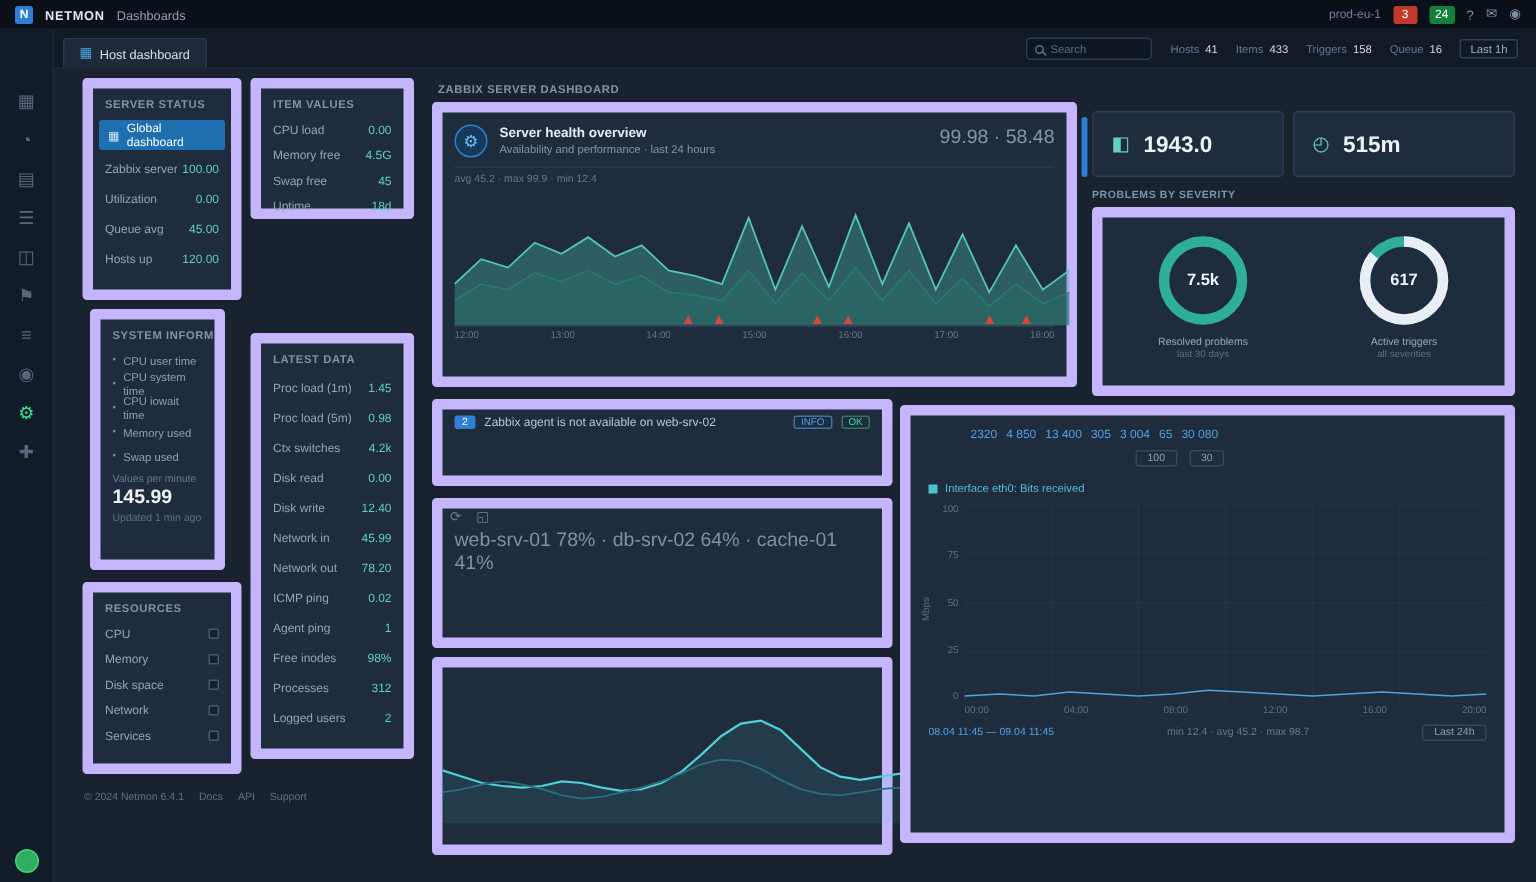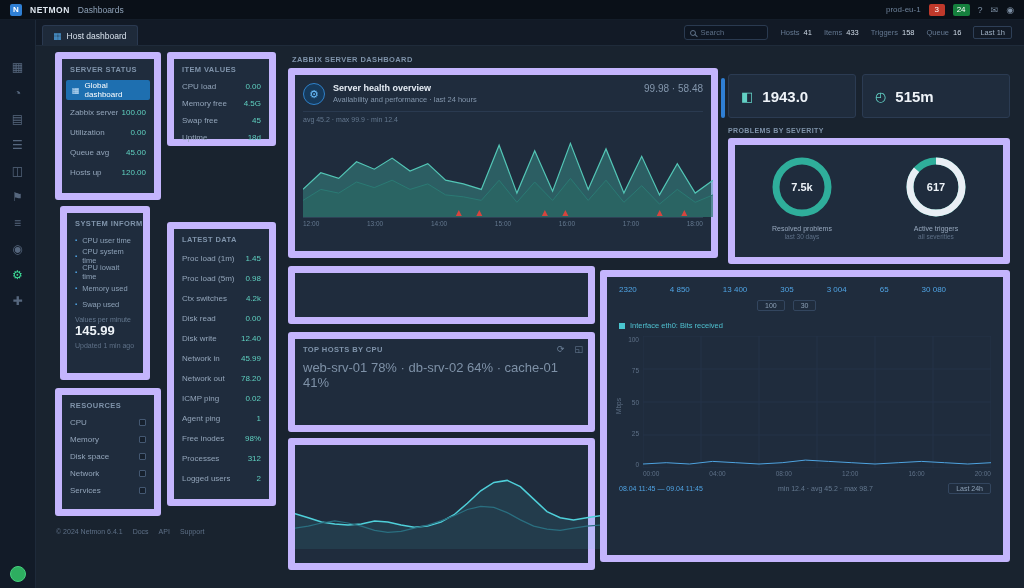--- a/index.html
+++ b/index.html
@@ -87,21 +87,21 @@
   .r17 { height:17px; }
   
   #center-heading { position:absolute; left:292px; top:55px; font-size:7.5px; font-weight:bold;
     letter-spacing:.4px; color:#7f93aa; }
   #cc1 { left:288px; top:68px; width:430px; height:190px; padding:8px; }
   .hc-head { display:flex; align-items:flex-start; gap:8px; }
   .hc-icon { width:22px; height:22px; border-radius:50%; background:#163a5c; border:1px solid #2f81c9;
     color:#6cc0ff; display:flex; align-items:center; justify-content:center; font-size:11px; }
   .hc-title { font-size:9px; font-weight:bold; color:#e6edf5; }
   .hc-sub { font-size:7.5px; color:#8396ac; margin-top:2px; }
-  .hc-right { margin-left:auto; font-size:10px; color:#8396ac; }
+  .hc-right { margin-left:auto; font-size:13px; color:#8396ac; }
   .hc-meta { font-size:7px; color:#64788f; margin:6px 0 2px; border-top:1px solid #2a3a50; padding-top:4px; }
   .xlabels { display:flex; justify-content:space-between; font-size:6.5px; color:#64788f; margin-top:2px; }
   .chart-frame { border-bottom:1px solid #2e4156; }
   #accent { position:absolute; left:721px; top:78px; width:4px; height:40px; background:#2f7fd4; border-radius:2px; }
   #cc2 { left:288px; top:266px; width:307px; height:58px; }
   .prob-row { display:flex; align-items:center; gap:6px; padding:4px 8px; font-size:8px; }
   .chip-count { background:#2f7fd4; color:#fff; border-radius:2px; font-size:7px; padding:1px 5px; cursor:pointer; }
   .prob-text { color:#b9c6d6; white-space:nowrap; overflow:hidden; flex:1; }
   .chip-outline { border:1px solid #3d74a8; color:#4fa3e3; border-radius:2px; font-size:6.5px; padding:0 4px; cursor:pointer; }
   .chip-ok { color:#3ddc97; border-color:#2c7a57; }
@@ -125,21 +125,21 @@
     letter-spacing:.4px; color:#7f93aa; text-transform:uppercase; }
   #donuts { left:728px; top:138px; width:282px; height:126px; display:flex; }
   .donut-box { flex:1; display:flex; flex-direction:column; align-items:center; padding-top:10px; }
   .donut-wrap { position:relative; width:64px; height:64px; }
   .donut-center { position:absolute; inset:0; display:flex; align-items:center; justify-content:center;
     font-size:11px; font-weight:bold; color:#eef3f8; }
   .donut-lbl { margin-top:6px; font-size:7px; color:#97a8bd; }
   .donut-sub { font-size:6.5px; color:#5e7087; margin-top:1px; }
   
   #bigpanel { left:600px; top:270px; width:410px; height:292px; }
-  .bstats { display:flex; gap:33px; padding:8px 12px 4px; font-size:8px; color:#4fa3e3; }
+  .bstats { display:flex; gap:6px; padding:8px 12px 4px; font-size:8px; color:#4fa3e3;margin-left:28px; }
   .bstats span { cursor:pointer; white-space:nowrap; }
   .bchips { display:flex; gap:8px; padding:2px 12px 6px 150px; }
   .bchip { border:1px solid #33465f; color:#8ca0b6; border-radius:2px; font-size:7px; padding:1px 7px; cursor:pointer; }
   .blegend { display:flex; align-items:center; gap:5px; padding:4px 12px 2px; font-size:7.5px; color:#4fc0cf; }
   .lg-sq { width:6px; height:6px; background:#49c5cf; }
   .bp-chart { display:flex; padding:4px 12px 0 6px; }
   .bp-ylabel { writing-mode:vertical-rl; transform:rotate(180deg); font-size:6.5px; color:#5e7087;
     display:flex; align-items:center; justify-content:center; width:10px; }
   .bp-yticks { display:flex; flex-direction:column; justify-content:space-between; height:132px;
     font-size:6.5px; color:#5e7087; text-align:right; width:20px; padding-right:4px; }
@@ -402,25 +402,30 @@
     <span>15:00</span>
     <span>16:00</span>
     <span>17:00</span>
     <span>18:00</span>
   </div>
 </div>
 
 <div id="accent"></div>
 
 <div class="panel" id="cc2">
+  <div class="prob-row">
+    <span class="chip-count">2</span>
+    <span class="prob-text">Zabbix agent is not available on web-srv-02</span>
+    <span class="chip-outline">INFO</span>
+    <span class="chip-outline chip-ok">OK</span>
+  </div>
 </div>
 
 <div class="panel" id="cc3">
   <div class="p-headrow">
-    <div class="ptitle">Top hosts by CPU</div>
     <span class="hicon">⟳</span>
     <span class="hicon">◱</span>
   </div>
   <div class="dim-line">web-srv-01 78% · db-srv-02 64% · cache-01 41%</div>
 </div>
 
 <div class="panel" id="cc4">
   <svg width="305" height="104">
       <polygon points="0,104 0.0,68.6 13.3,72.8 26.5,77.0 39.8,79.0 53.0,80.1 66.3,79.0 79.6,75.9 92.8,77.0 106.1,80.1 119.3,82.2 132.6,81.1 145.9,77.0 159.1,69.7 172.4,58.2 185.7,45.8 198.9,37.4 212.2,35.4 225.4,41.6 238.7,54.1 252.0,66.6 265.2,72.8 278.5,74.9 291.7,72.8 305.0,70.7 305,104" fill="rgba(79,208,218,0.10)"></polygon>
       <polyline points="0.0,68.6 13.3,72.8 26.5,77.0 39.8,79.0 53.0,80.1 66.3,79.0 79.6,75.9 92.8,77.0 106.1,80.1 119.3,82.2 132.6,81.1 145.9,77.0 159.1,69.7 172.4,58.2 185.7,45.8 198.9,37.4 212.2,35.4 225.4,41.6 238.7,54.1 252.0,66.6 265.2,72.8 278.5,74.9 291.7,72.8 305.0,70.7" fill="none" stroke="#4fd0da" stroke-width="1.5"></polyline>

